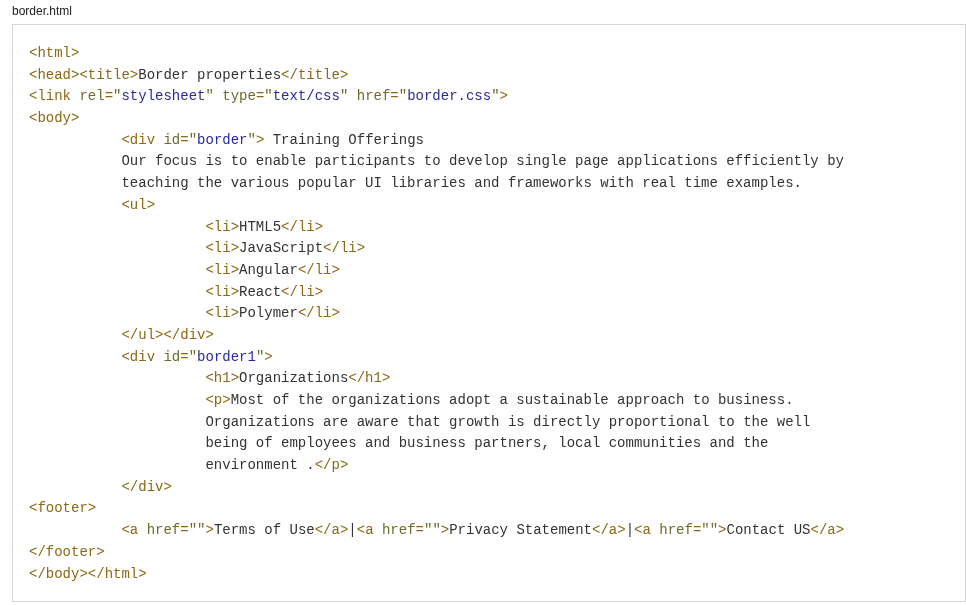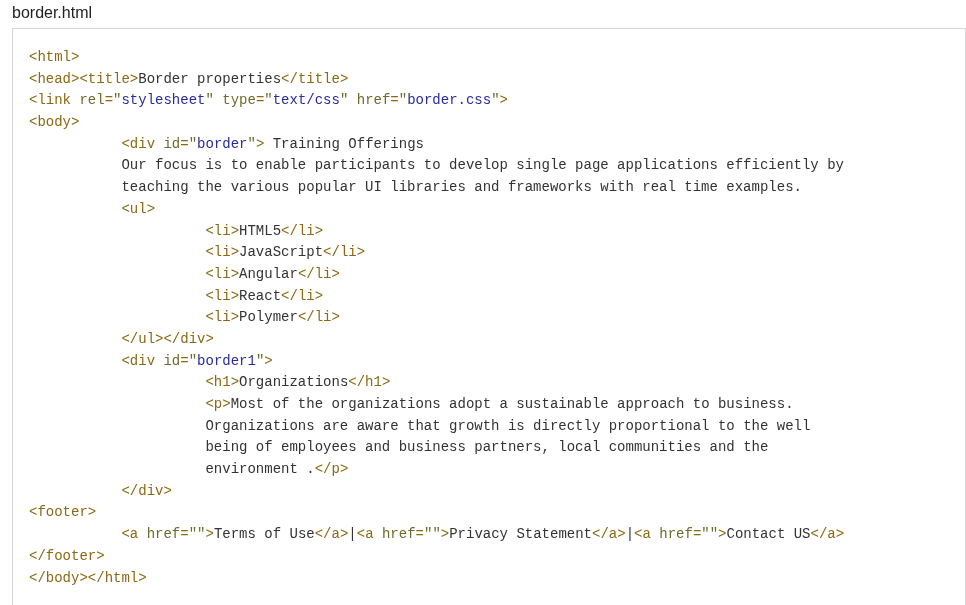--- a/index.html
+++ b/index.html
@@ -15,21 +15,21 @@
   html,body{margin:0;padding:0;background:var(--bg)}
   body{
     width:966px;
     font-family:-apple-system,Segoe UI,Arial,sans-serif;
     font-size:13px;
     color:var(--text);
     padding:4px 0 0 0;
   }
   .filename{
     padding:0 0 6px 12px;
-    font-size:16px;
+    font-size:12px;
     color:#222;
   }
   .codebox{
     margin:0 0 12px 12px;
     border:1px solid var(--box-border);
     padding:18px 16px 16px 16px;
   }
   pre.code{
     margin:0;
     font-family:var(--mono);

